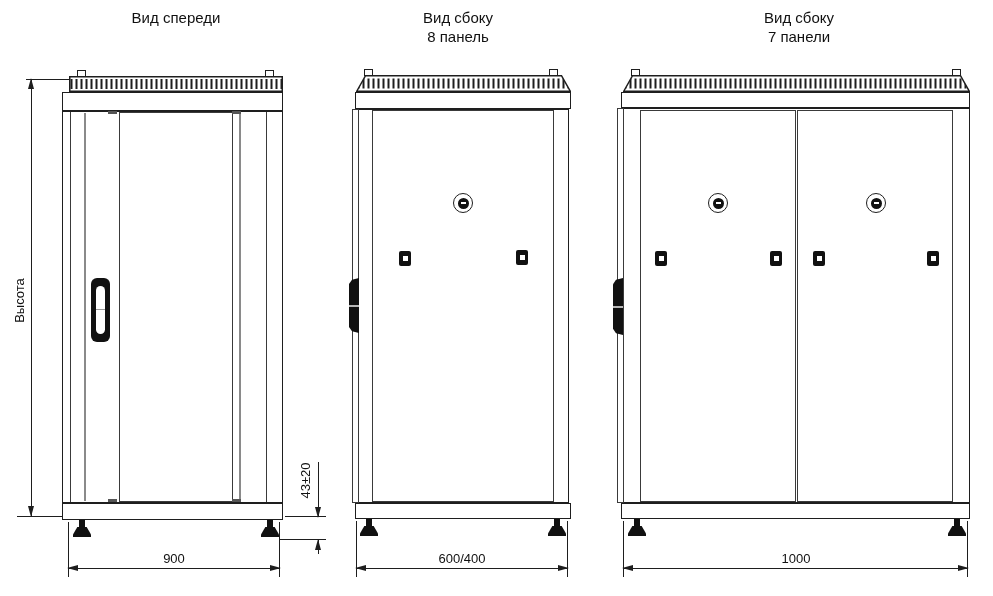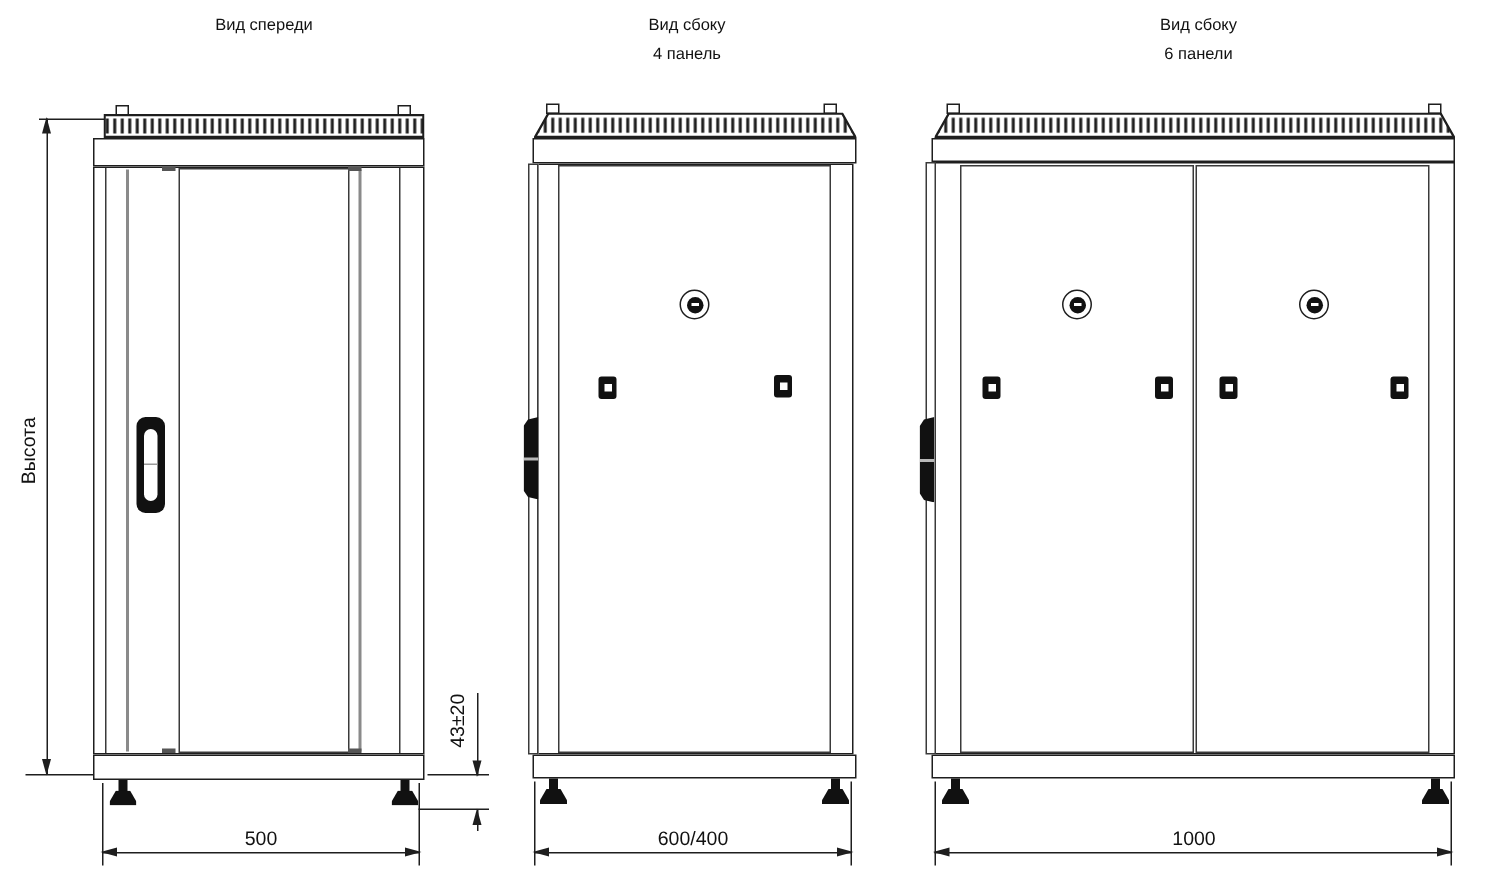--- a/index.html
+++ b/index.html
@@ -6,21 +6,21 @@
   .canvas{position:relative;width:993px;height:596px;background:#fff;overflow:hidden;
           font-family:"Liberation Sans",sans-serif;color:#111;}
   .abs{position:absolute;}
   .box{position:absolute;border:1.5px solid #1e1e1e;background:#fff;box-sizing:border-box;}
   .panel{position:absolute;border:1px solid #3a3a3a;background:#fff;box-sizing:border-box;}
   .vline{position:absolute;width:1px;background:#3a3a3a;}
   .gline{position:absolute;width:2px;background:#8a8a8a;}
   .mark{position:absolute;width:9px;height:3px;background:#555;}
   .tab{position:absolute;width:9px;height:7px;border:1.5px solid #1e1e1e;background:#fff;box-sizing:border-box;}
 
-  .view-title{position:absolute;font-size:11px;line-height:19px;text-align:center;width:200px;}
+  .view-title{position:absolute;font-size:15px;line-height:19px;text-align:center;width:200px;}
 
   .dim-label{position:absolute;font-size:13px;text-align:center;white-space:nowrap;}
   .rot{transform:rotate(-90deg);}
 
   .dimh{position:absolute;height:1px;background:#1e1e1e;}
   .dimh::before{content:'';position:absolute;left:-1px;top:-3px;width:0;height:0;
     border-style:solid;border-width:3px 11px 3px 0;border-color:transparent #1e1e1e transparent transparent;}
   .dimh::after{content:'';position:absolute;right:-1px;top:-3px;width:0;height:0;
     border-style:solid;border-width:3px 0 3px 11px;border-color:transparent transparent transparent #1e1e1e;}
 
@@ -106,32 +106,32 @@
       </div>
 
     <div class="ext" style="left:26px;top:79px;width:44px;height:1px;"></div>
     <div class="ext" style="left:17px;top:516px;width:45px;height:1px;"></div>
     <div class="dimv" style="left:31px;top:79px;height:437px;"></div>
     <div class="dim-label rot" style="left:-26px;top:293px;width:90px;">Высота</div>
 
     <div class="ext" style="left:68px;top:522px;width:1px;height:55px;"></div>
     <div class="ext" style="left:279px;top:522px;width:1px;height:55px;"></div>
     <div class="dimh" style="left:68px;top:568px;width:212px;"></div>
-    <div class="dim-label" style="left:124px;top:551px;width:100px;">500</div>
+    <div class="dim-label" style="left:124px;top:551px;width:100px;">900</div>
 
     <div class="ext" style="left:285px;top:516px;width:41px;height:1px;"></div>
     <div class="ext" style="left:279px;top:539px;width:47px;height:1px;"></div>
     <div class="dimv no-top" style="left:318px;top:462px;height:55px;"></div>
     <div class="dimv no-bottom" style="left:318px;top:540px;height:14px;"></div>
     <div class="dim-label rot" style="left:270px;top:473px;width:70px;">43±20</div>
   </div>
 
   <div>
     <div class="view-title" style="left:358px;top:8px;">Вид сбоку</div>
-    <div class="view-title" style="left:358px;top:27px;">4 панель</div>
+    <div class="view-title" style="left:358px;top:27px;">8 панель</div>
 
     <div class="tab" style="left:364px;top:69px;"></div>
     <div class="tab" style="left:549px;top:69px;"></div>
 
     <svg class="abs" style="left:356px;top:75px;" width="215" height="17">
       <defs>
         <pattern id="comb-s1" width="5" height="17" patternUnits="userSpaceOnUse">
           <rect width="5" height="17" fill="#fff"></rect>
           <rect x="1.5" y="3.5" width="2" height="10" fill="#1e1e1e"></rect>
         </pattern>
@@ -160,21 +160,21 @@
       </div>
 
     <div class="ext" style="left:356px;top:521px;width:1px;height:56px;"></div>
     <div class="ext" style="left:567px;top:521px;width:1px;height:56px;"></div>
     <div class="dimh" style="left:356px;top:568px;width:212px;"></div>
     <div class="dim-label" style="left:412px;top:551px;width:100px;">600/400</div>
   </div>
 
   <div>
     <div class="view-title" style="left:699px;top:8px;">Вид сбоку</div>
-    <div class="view-title" style="left:699px;top:27px;">6 панели</div>
+    <div class="view-title" style="left:699px;top:27px;">7 панели</div>
 
     <div class="tab" style="left:631px;top:69px;"></div>
     <div class="tab" style="left:952px;top:69px;"></div>
 
     <svg class="abs" style="left:623px;top:75px;" width="347" height="17">
       <defs>
         <pattern id="comb-s2" width="5" height="17" patternUnits="userSpaceOnUse">
           <rect width="5" height="17" fill="#fff"></rect>
           <rect x="1.5" y="3.5" width="2" height="10" fill="#1e1e1e"></rect>
         </pattern>

